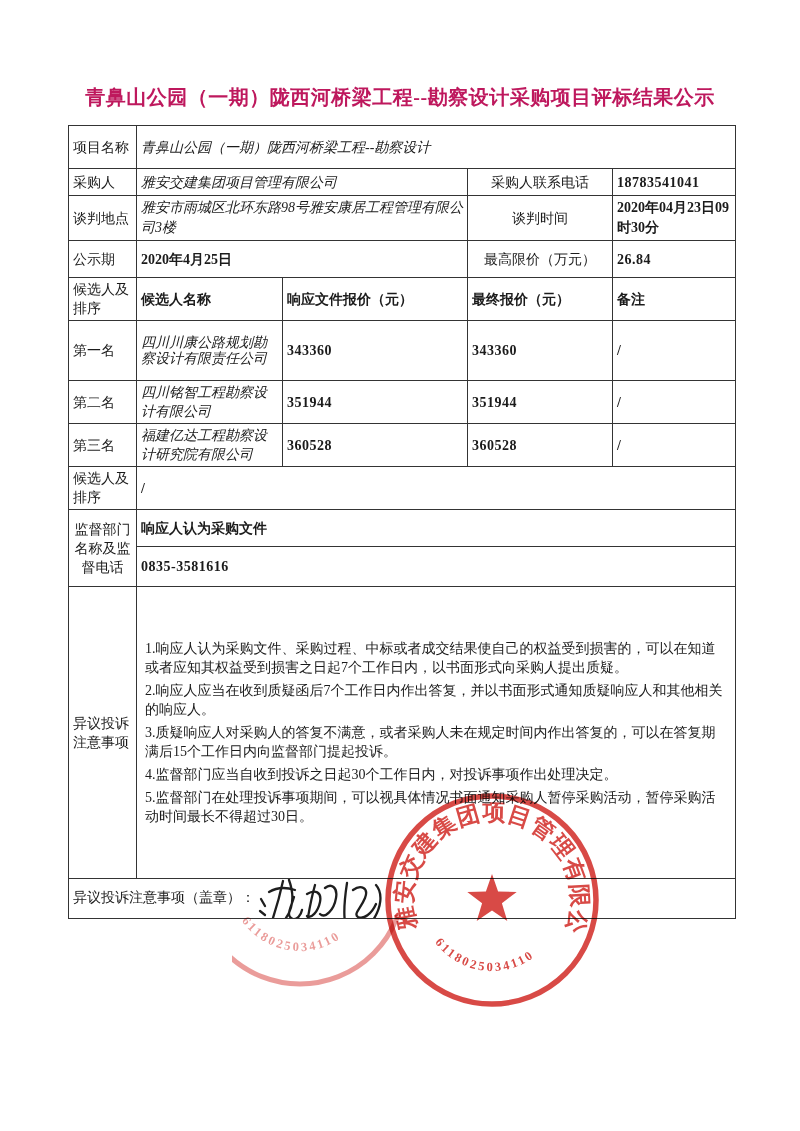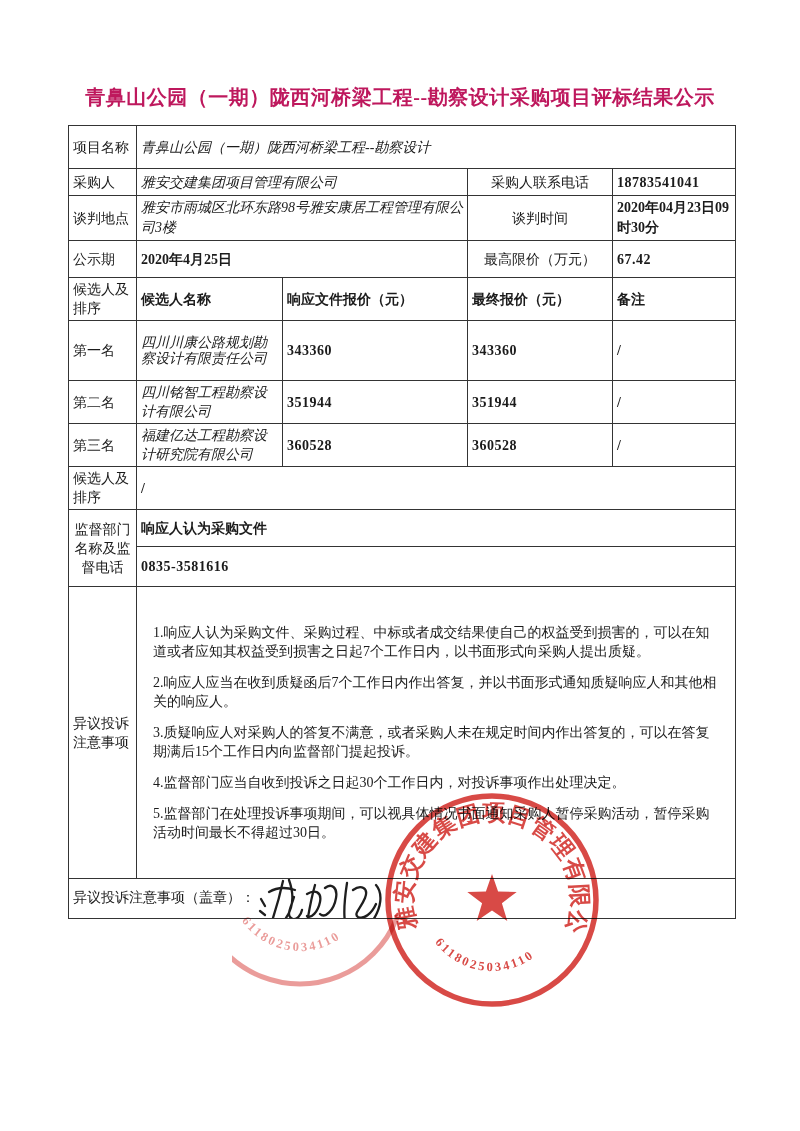--- a/index.html
+++ b/index.html
@@ -19,21 +19,21 @@
   .doc-table td{
     border:1.6px solid #343434;padding:2px 4px;vertical-align:middle;
     line-height:19px;overflow:hidden;
   }
   .c{text-align:left;font-weight:bold;}
   .l{text-align:left;padding-left:6px;font-style:italic;}
   .lbl{text-align:left;padding:2px 3px;line-height:18px;}
   .lblc{text-align:center;padding:2px 3px;line-height:18px;}
   .num{letter-spacing:.5px;}
   .objection{padding:4px 7px;line-height:22px;text-align:left;}
-  .objection div{margin:12px;}
+  .objection div{margin:4px;}
   .sig-cell{padding-left:8px;white-space:nowrap;}
   .sig-svg{vertical-align:middle;margin:-10px 0 -14px 2px;overflow:visible;}
   .seal,.seal-ghost-clip{position:absolute;pointer-events:none;mix-blend-mode:multiply;}
   .seal{left:377px;top:785px;width:230px;height:230px;opacity:.92;}
   .seal-ghost-clip{left:232px;top:915px;width:240px;height:90px;overflow:hidden;opacity:.5;}
   .seal-ghost-clip svg{position:absolute;left:-47px;top:-150px;}
   .seal text{font-family:"Liberation Serif","DejaVu Serif",serif;}
 </style>
 </head>
 <body>
@@ -62,21 +62,21 @@
   <tr style="height:45px">
     <td class="lbl">谈判地点</td>
     <td class="l" colspan="2" style="line-height:20px">雅安市雨城区北环东路98号雅安康居工程管理有限公司3楼</td>
     <td class="lblc">谈判时间</td>
     <td class="c" style="line-height:20px">2020年04月23日09时30分</td>
   </tr>
   <tr style="height:37px">
     <td class="lbl">公示期</td>
     <td class="c" colspan="2">2020年4月25日</td>
     <td class="lblc">最高限价（万元）</td>
-    <td class="c num">67.42</td>
+    <td class="c num">26.84</td>
   </tr>
   <tr style="height:35px">
     <td class="lbl">候选人及排序</td>
     <td class="c">候选人名称</td>
     <td class="c">响应文件报价（元）</td>
     <td class="c">最终报价（元）</td>
     <td class="c">备注</td>
   </tr>
   <tr style="height:60px">
     <td class="lbl">第一名</td>

